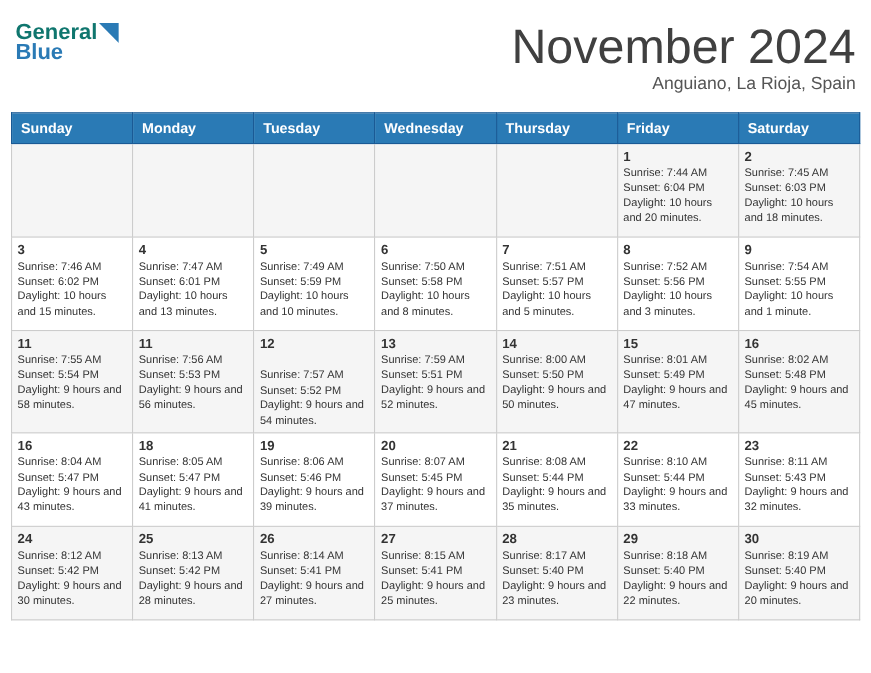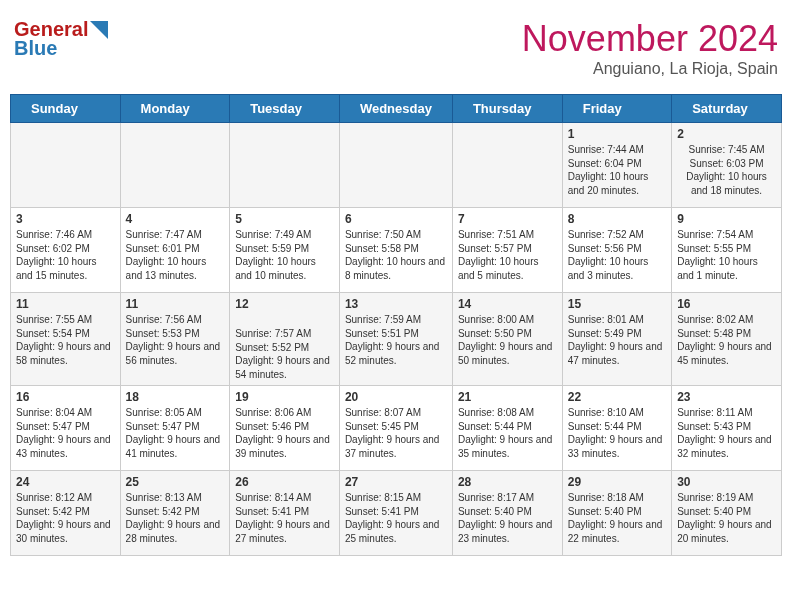--- a/index.html
+++ b/index.html
@@ -22,52 +22,52 @@
       flex-direction: column;
       align-items: flex-start;
     }
     .logo-text {
       display: flex;
       align-items: center;
     }
     .logo-general {
       font-size: 20px;
       font-weight: bold;
-      color: #b91c1c;
+      color: #0f766e;
     }
     .logo-blue {
       font-size: 20px;
       font-weight: bold;
       color: #2a7ab5;
     }
     .logo-icon {
       width: 18px;
       height: 18px;
       margin-left: 2px;
     }
     .title-block {
       text-align: right;
     }
     .month-title {
-      font-size: 36px;
+      font-size: 44px;
       font-weight: 300;
-      color: #be185d;
+      color: #404040;
     }
     .location {
       font-size: 16px;
       color: #555;
     }
     .calendar {
       width: 100%;
       border-collapse: collapse;
     }
     .calendar th {
       background-color: #2a7ab5;
       color: white;
-      padding: 6px 20px;
+      padding: 6px 8px;
       font-size: 13px;
       font-weight: bold;
       border: 1px solid #1a5a95;
       text-align: left;
     }
     .calendar td {
       border: 1px solid #ccc;
       vertical-align: top;
       padding: 4px 5px;
       font-size: 10.5px;
@@ -136,21 +136,21 @@
         <td class="empty"></td>
         <td class="empty"></td>
         <td>
           <span class="day-num">1</span>
           <div class="cell-content" style="white-space: pre-line;">Sunrise: 7:44 AM
 Sunset: 6:04 PM
 Daylight: 10 hours and 20 minutes.</div>
         </td>
         <td>
           <span class="day-num">2</span>
-          <div class="cell-content" style="white-space: pre-line; text-align: center;">Sunrise: 7:45 AM
+          <div class="cell-content" style="white-space: pre-line;">Sunrise: 7:45 AM
 Sunset: 6:03 PM
 Daylight: 10 hours and 18 minutes.</div>
         </td>
       </tr>
       <tr>
         <td>
           <span class="day-num">3</span>
           <div class="cell-content" style="white-space: pre-line;">Sunrise: 7:46 AM
 Sunset: 6:02 PM
 Daylight: 10 hours and 15 minutes.</div>

